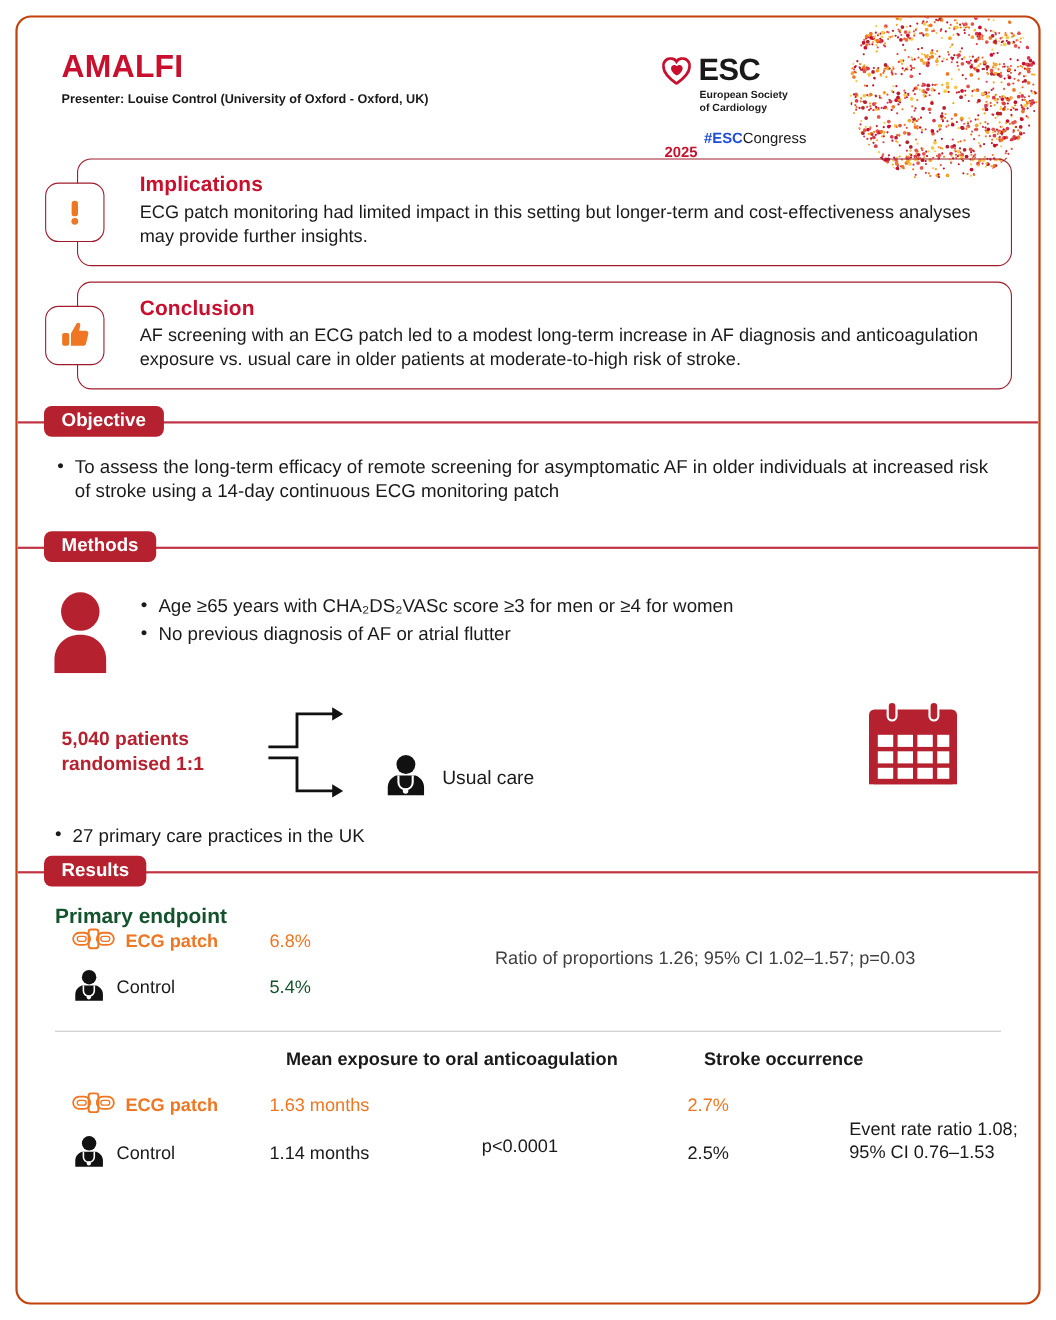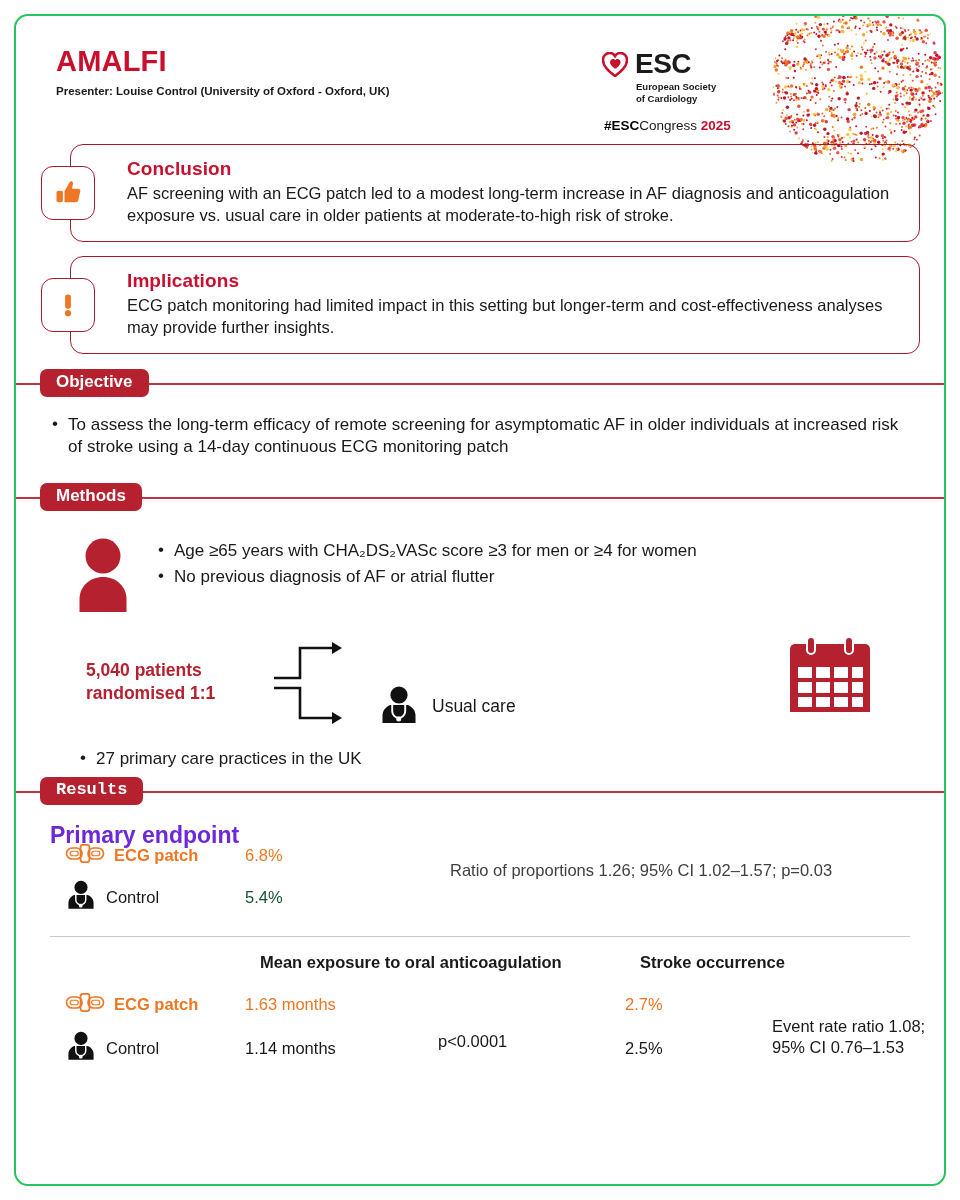--- a/index.html
+++ b/index.html
@@ -10,21 +10,21 @@
     overflow: hidden;
   }
   .poster {
     position: relative;
     width: 960px; height: 1200px;
     padding: 14px;
   }
   .frame {
     position: relative;
     width: 932px; height: 1172px;
-    border: 2px solid #22c55e;
+    border: 2px solid #c2410c;
     border-radius: 14px;
     overflow: hidden;
     background: #fff;
   }
 
   
   .header { position: relative; height: 128px; }
   .title-block { position: absolute; left: 40px; top: 30px; }
   .amalfi {
     font-size: 29px; font-weight: bold; letter-spacing: .2px;
@@ -36,21 +36,21 @@
   .presenter {
     font-size: 11.5px; color: #1a1a1a; margin-top: 9px; font-weight: 600;
   }
 
   .esc-logo { position: absolute; left: 586px; top: 34px; width: 150px; }
   .esc-row { display: flex; align-items: center; gap: 7px; }
   .esc-heart { width: 26px; height: 25px; flex: 0 0 auto; }
   .esc-name { font-size: 28px; font-weight: bold; color: #1a1a1a; letter-spacing: -.5px; line-height: 1; }
   .esc-sub { font-size: 9.5px; color: #1a1a1a; line-height: 1.25; margin-top: 3px; margin-left: 34px; font-weight: 600;}
   .esc-congress { margin-top: 14px; margin-left: 2px; font-size: 13.5px; line-height: 1; }
-  .esc-congress .hash { font-weight: bold; color: #000000; }
+  .esc-congress .hash { font-weight: bold; color: #1d4ed8; margin-left: 36px; }
   .esc-congress .cong { color: #1a1a1a; }
   .esc-congress .yr { font-weight: bold; color: #c8102e; }
 
   .globe { position: absolute; right: -2px; top: -2px; width: 206px; height: 148px; overflow: hidden; }
   .globe svg { display: block; }
 
   
   .callouts { padding: 0 24px; }
   .callout {
     position: relative;
@@ -101,21 +101,21 @@
     position: relative; padding-left: 18px;
     font-size: 17px; color: #1a1a1a; line-height: 1.3;
     margin-bottom: 4px;
   }
   ul.bullets li::before {
     content: "\2022"; position: absolute; left: 2px; top: -1px;
     font-size: 17px; color: #1a1a1a;
   }
 
   
-  .methods-wrap { position: relative; padding: 22px 0 0 0; margin-left: 30px; }
+  .methods-wrap { position: relative; padding: 22px 0 0 0; }
   .methods-top { display: flex; align-items: flex-start; gap: 22px; padding-left: 26px; }
   .person-icon { width: 62px; flex: 0 0 62px; margin-top: 2px; }
   .methods-bullets { flex: 1; padding-top: 6px; }
   .methods-bullets li { font-size: 17px; margin-bottom: 7px; }
 
   .rand-row { position: relative; display: flex; align-items: center; padding-left: 40px; margin-top: 14px; height: 104px; }
   .rand-label {
     font-size: 17.5px; font-weight: bold; color: #b5212f; line-height: 1.3;
     width: 180px; flex: 0 0 180px;
   }
@@ -132,21 +132,21 @@
   }
   .calendar-block .cal-caption {
     margin-top: 9px; font-size: 16.5px; font-weight: bold; color: #b5212f; line-height: 1.25;
   }
 
   .uk-bullet { padding-left: 32px; margin-top: 14px; }
 
   
   .results-body { padding: 16px 34px 0 34px; position: relative; }
   .primary-endpoint {
-    font-size: 23px; font-weight: bold; color: #6d28d9;
+    font-size: 19px; font-weight: bold; color: #14532d;
     position: absolute; left: 34px; top: 16px;
   }
   .res-block { margin-left: 210px; }
   .res-heading { font-size: 16.5px; font-weight: bold; color: #1a1a1a; line-height: 1.3; }
 
   .res-grid { position: relative; margin-top: 12px; }
   .res-line { display: flex; align-items: center; height: 42px; }
   .arm-name { display: flex; align-items: center; gap: 9px; width: 180px; flex: 0 0 180px; margin-left: -195px; }
   .arm-name .nm-orange { font-size: 16.5px; font-weight: bold; color: #ef7622; }
   .arm-name .nm-dark { font-size: 16.5px; color: #1a1a1a; }
@@ -1404,37 +1404,37 @@
         <span class="yr">2025</span>
       </div>
     </div>
   </div>
 
   <div class="callouts">
 
     <div class="callout">
       <div class="badge-icon">
         <svg width="30" height="30" viewBox="0 0 30 30">
+          <rect x="12.1" y="4.5" width="5.8" height="14.2" rx="2.7" fill="#ef7622"></rect>
+          <circle cx="15" cy="23.2" r="3.1" fill="#ef7622"></circle>
+        </svg>
+      </div>
+      <h3>Implications</h3>
+      <p>ECG patch monitoring had limited impact in this setting but longer-term and cost-effectiveness analyses may provide further insights.</p>
+    </div>
+
+    <div class="callout">
+      <div class="badge-icon">
+        <svg width="30" height="30" viewBox="0 0 30 30">
           <path d="M11.5 13.2 16.6 4.2c.6-1 2-1.2 2.8-.4.5.5.7 1.2.6 1.9l-1 5h6.2c1.4 0 2.4 1.3 2.1 2.6l-2.1 9.3c-.2 1-1.1 1.7-2.1 1.7H11.5z" fill="#ef7622"></path>
           <rect x="3.5" y="12.8" width="6.4" height="11.5" rx="1.8" fill="#ef7622"></rect>
         </svg>
       </div>
       <h3>Conclusion</h3>
       <p>AF screening with an ECG patch led to a modest long-term increase in AF diagnosis and anticoagulation exposure vs. usual care in older patients at moderate-to-high risk of stroke.</p>
-    </div>
-
-    <div class="callout">
-      <div class="badge-icon">
-        <svg width="30" height="30" viewBox="0 0 30 30">
-          <rect x="12.1" y="4.5" width="5.8" height="14.2" rx="2.7" fill="#ef7622"></rect>
-          <circle cx="15" cy="23.2" r="3.1" fill="#ef7622"></circle>
-        </svg>
-      </div>
-      <h3>Implications</h3>
-      <p>ECG patch monitoring had limited impact in this setting but longer-term and cost-effectiveness analyses may provide further insights.</p>
     </div>
   </div>
 
   <div class="section-head">
     <span class="section-pill">Objective</span>
   </div>
   <div class="section-body" style="padding-top:16px;">
     <ul class="bullets">
       <li>To assess the long-term efficacy of remote screening for asymptomatic AF in older individuals at increased risk of stroke using a 14-day continuous ECG monitoring patch</li>
     </ul>
@@ -1511,21 +1511,21 @@
           </svg>
         </span>
       </div>
     </div>
 
     <ul class="bullets uk-bullet">
       <li>27 primary care practices in the UK</li>
     </ul>
   </div>
 
-  <div class="section-head" style="font-family:Liberation Mono, monospace;">
+  <div class="section-head" style="">
     <span class="section-pill">Results</span>
   </div>
 
   <div class="results-body">
     <div class="primary-endpoint">Primary endpoint</div>
 
     <div class="res-block">
 
       <div class="res-grid">
         <div class="res-line">

